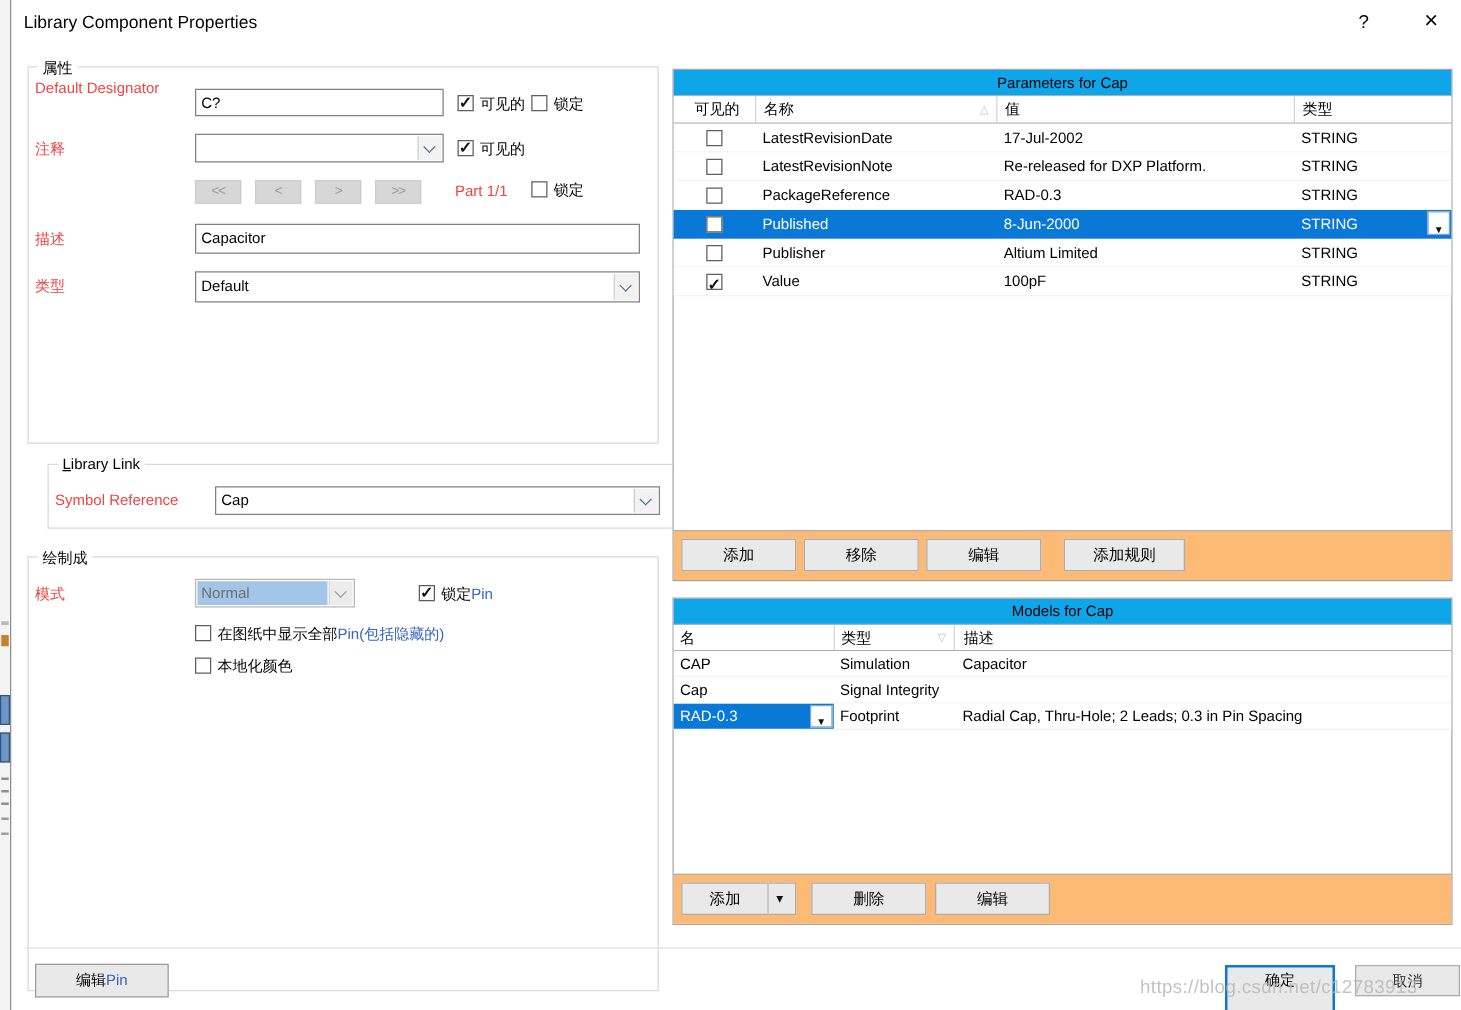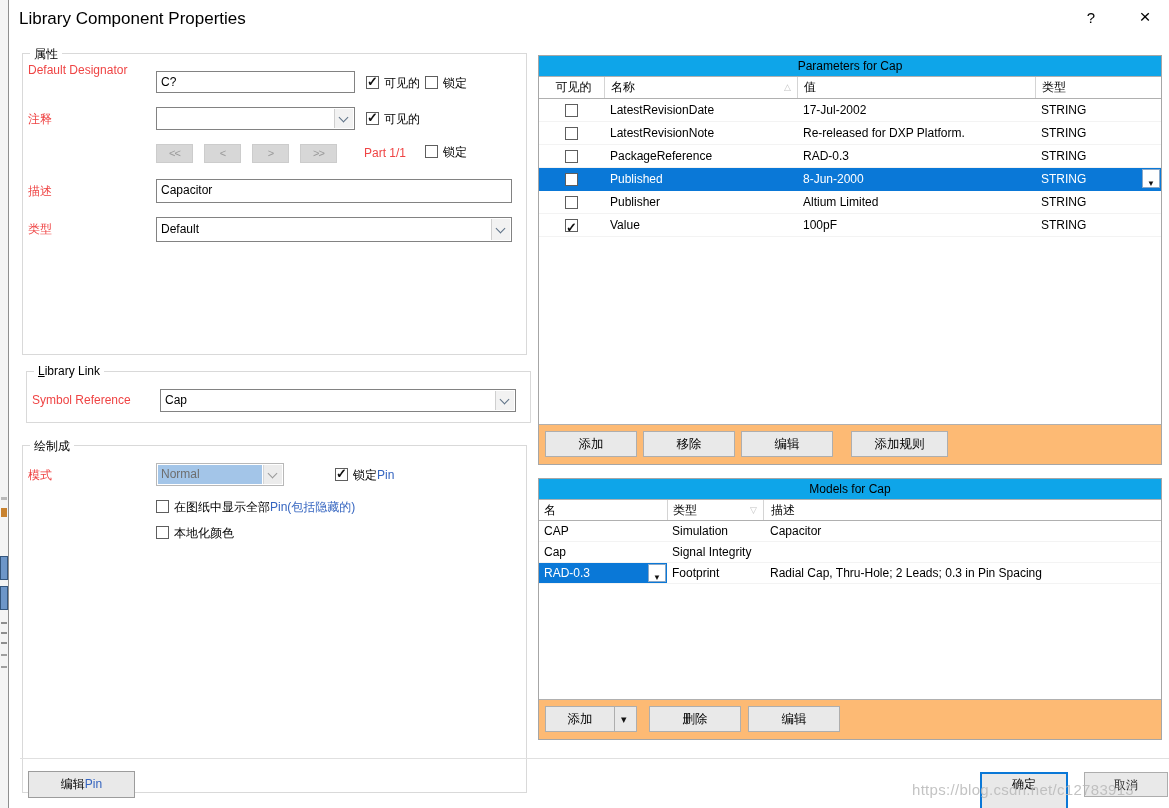--- a/index.html
+++ b/index.html
@@ -13,21 +13,21 @@
   .bg-strip { position:absolute; left:0; top:0; width:9px; height:808px; background:#f4f4f4; border-right:1px solid #8f8f8f; }
   .bg-strip .mk1 { position:absolute; left:1px; top:497px; width:6px; height:3px;  background:#b9b9b9; }
   .bg-strip .mk2 { position:absolute; left:1px; top:508px; width:6px; height:9px;  background:#c8822f; }
   .bg-strip .mk3 { position:absolute; left:0;  top:556px; width:8px; height:24px; background:#6d96c8; border:1px solid #33567e; }
   .bg-strip .mk4 { position:absolute; left:0;  top:586px; width:8px; height:24px; background:#6d96c8; border:1px solid #33567e; }
   .bg-strip .mk5 { position:absolute; left:1px; top:622px; width:6px; height:2px; background:#8f8f8f; box-shadow:0 10px 0 #8f8f8f, 0 20px 0 #8f8f8f, 0 32px 0 #9f9f9f, 0 44px 0 #9f9f9f; }
 
   .dialog { position:absolute; left:10px; top:0; width:1159px; height:804px; background:#fff; }
 
   
-  .title { position:absolute; left:9px; top:9px; font-size:17px; color:#000; }
+  .title { position:absolute; left:9px; top:9px; font-size:14px; color:#000; }
   .tb-btn { position:absolute; top:5px; width:30px; height:26px; text-align:center; color:#000; }
   .help-btn  { left:1066px; font-size:15px; line-height:26px; }
   .close-btn { left:1120px; font-size:19px; line-height:24px; font-weight:300; }
 
   
   .group { position:absolute; border:1px solid #d9d9d9; background:#fff; }
   .group-label { position:absolute; top:-8px; left:7px; background:#fff; padding:0 4px; color:#000; }
   .u { text-decoration:underline; }
 
   
@@ -145,21 +145,21 @@
 
     <div class="lbl" style="left:5px;top:167px;">类型</div>
     <div class="combo" style="left:133px;top:163px;width:356px;height:25px;">
       <span class="val" style="top:4px;">Default</span>
       <span class="arrowbox">
           <span class="chev" style="top:6px;"></span>
         </span>
     </div>
   </div>
 
-  <div class="group" style="left:16px;top:371px;width:505px;height:52px;">
+  <div class="group" style="left:28px;top:371px;width:505px;height:52px;">
     <div class="group-label"><span class="u">L</span><span>ibrary Link</span></div>
     <div class="lbl" style="left:5px;top:21px;">Symbol Reference</div>
     <div class="combo" style="left:133px;top:17px;width:356px;height:23px;">
       <span class="val">Cap</span>
       <span class="arrowbox">
           <span class="chev"></span>
         </span>
     </div>
   </div>
 

